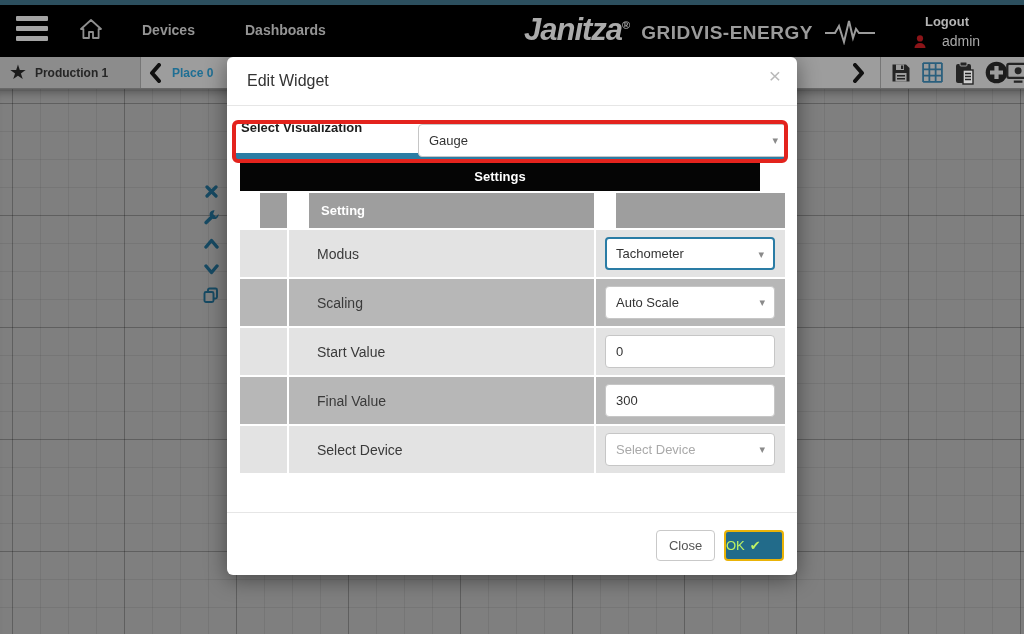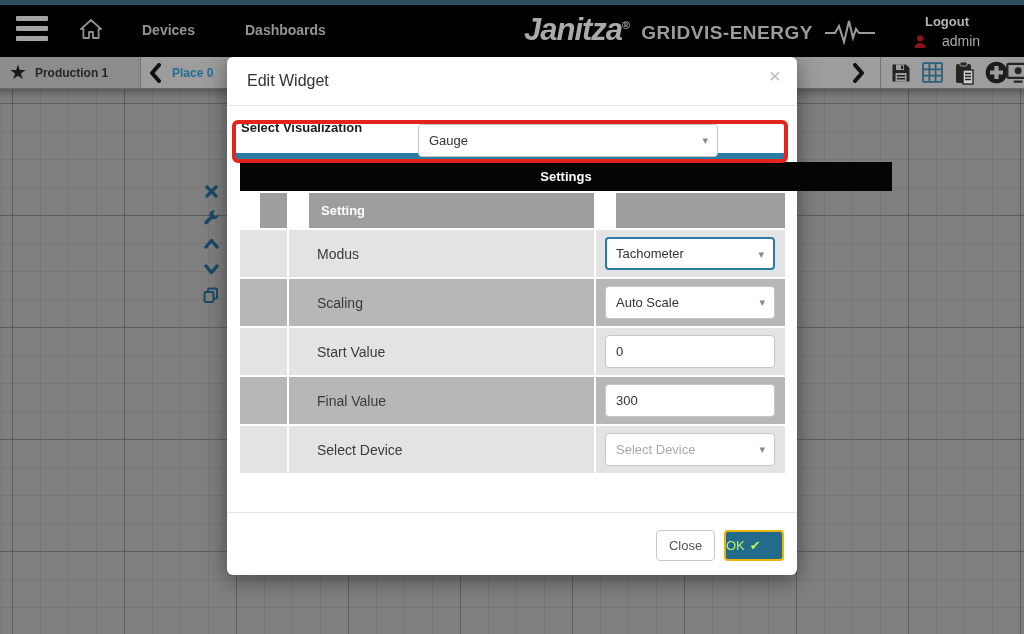--- a/index.html
+++ b/index.html
@@ -55,25 +55,25 @@
   
   .modal { position:absolute; left:227px; top:57px; width:570px; height:518px; background:#fff; border-radius:6px; box-shadow:0 4px 22px rgba(0,0,0,0.45); z-index:10; }
   .modal-title { position:absolute; left:20px; top:15px; font-size:16px; color:#333; }
   .modal-close { position:absolute; right:16px; top:8px; font-size:21px; color:#b9b9b9; cursor:pointer; line-height:1; }
   .modal-hr1 { position:absolute; left:0; top:48px; width:570px; height:1px; background:#e6e6e6; }
 
   .viz-row { position:absolute; left:14px; top:63px; height:43px; display:flex; align-items:flex-start; }
   .viz-label { font-size:13px; font-weight:bold; color:#1d1d1d; }
   .select { position:relative; background:#fff; border:1px solid #c6c6c6; border-radius:4px; height:33px; display:flex; align-items:center; padding-left:10px; font-size:13px; color:#333; cursor:pointer; }
   .select .caret { position:absolute; right:9px; top:9px; font-size:11px; color:#8a8a8a; }
-  .viz-select { position:absolute; left:191px; top:67px; width:300px; z-index:4;text-align:center; }
+  .viz-select { position:absolute; left:191px; top:67px; width:370px; z-index:4;text-align:center; }
   .hl-red { position:absolute; left:5px; top:63px; width:556px; height:43px; border:4px solid #e3231d; border-radius:6px; z-index:5; pointer-events:none; }
 
   .settings-bluebar { position:absolute; left:9px; top:96px; width:548px; height:6px; background:#2b7da4; z-index:1; }
-  .settings-header { position:absolute; left:13px; top:105px; width:652px; height:29px; background:#050505; color:#fff; font-size:13px; font-weight:bold; text-align:center; line-height:29px; z-index:2; }
+  .settings-header { position:absolute; left:13px; top:105px; width:520px; height:29px; background:#050505; color:#fff; font-size:13px; font-weight:bold; text-align:center; line-height:29px; z-index:2; }
   .stable { position:absolute; left:13px; top:136px; width:545px; }
   .srow { display:grid; grid-template-columns:47px 305px 1fr; gap:2px; margin-bottom:2px; }
   .srow .cell { min-height:47px; display:flex; align-items:center; }
   .srow.head .cell { min-height:35px;margin-left:20px; }
   .bg-head .cell { background:#9e9e9e; }
   .bg-light .cell { background:#e3e3e3; }
   .bg-mid .cell { background:#b7b7b7; }
   .head-label { font-size:13px; font-weight:bold; color:#fff; padding-left:12px; }
   .row-label { font-size:14px; color:#3a3a3a; padding-left:28px; }
   .ctrl-cell { padding-left:9px; }

